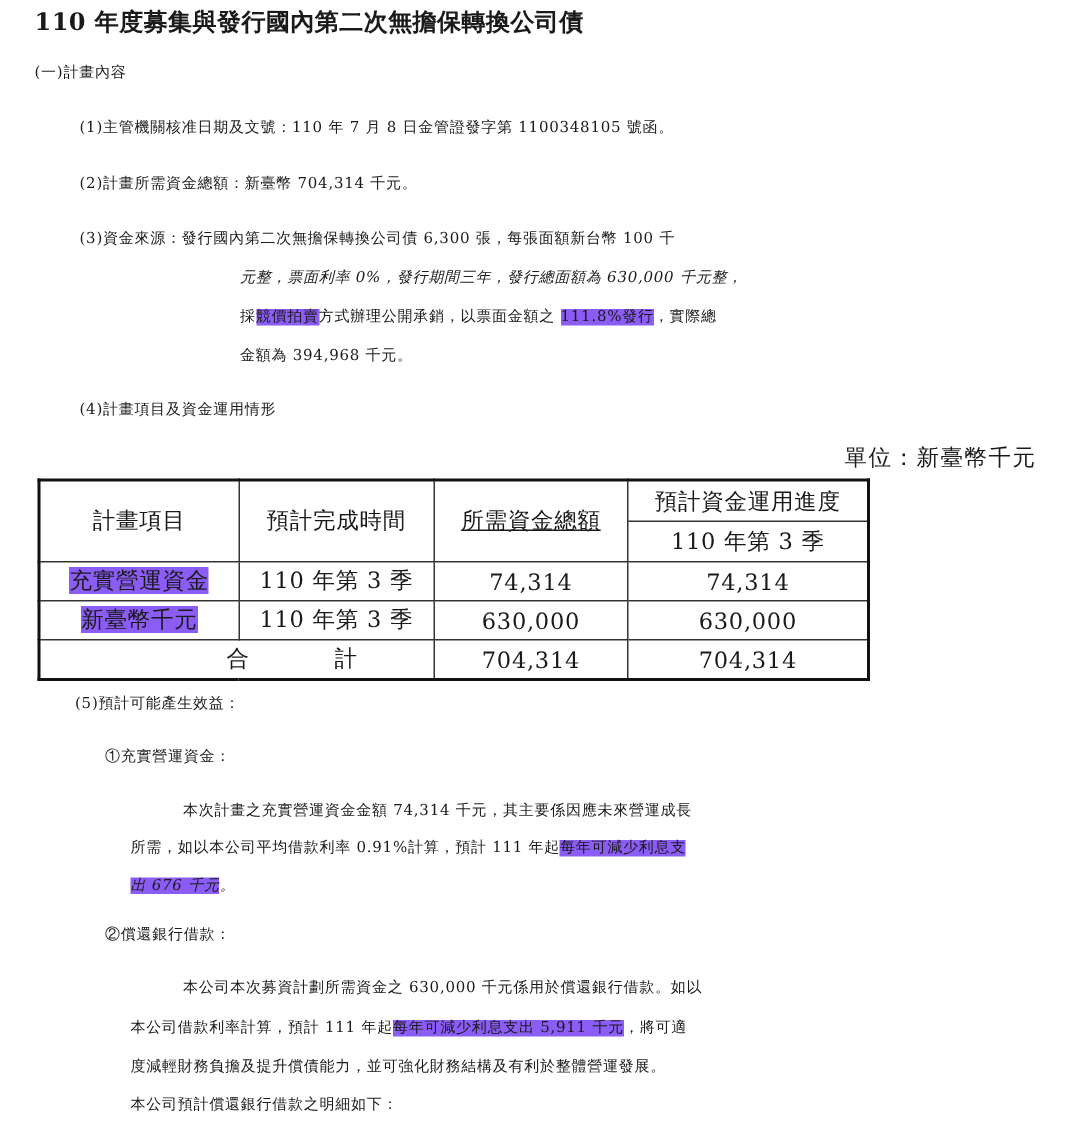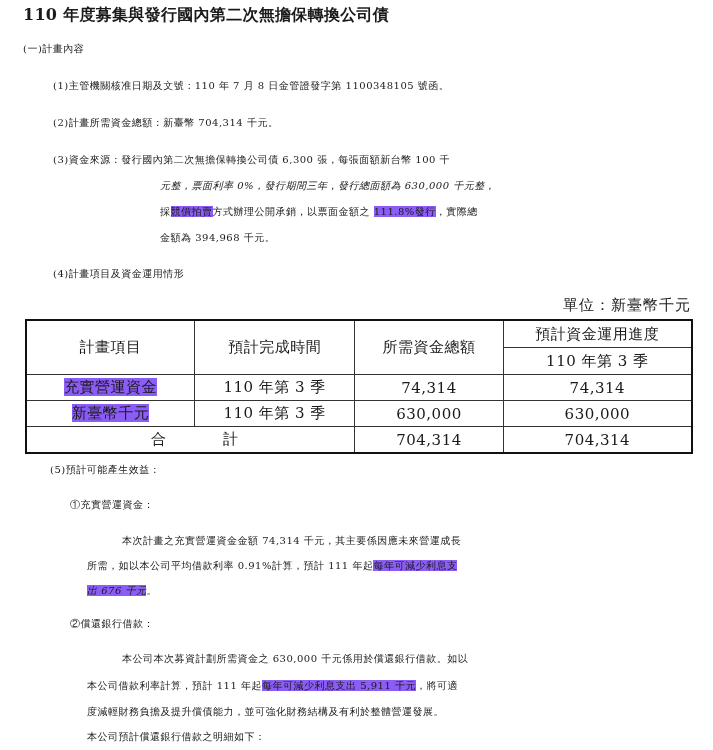--- a/index.html
+++ b/index.html
@@ -5,27 +5,27 @@
   html, body { margin: 0; padding: 0; }
   body {
     width: 713px; height: 750px; background: #ffffff; position: relative; overflow: hidden;
     font-family: "DejaVu Serif", "Liberation Serif", serif; color: #1a1a1a;
   }
   .line { position: absolute; white-space: nowrap; font-size: 10px; line-height: 20px; letter-spacing: 0.5px; }
   .title { position: absolute; left: 23px; top: 4px; font-size: 16px; font-weight: bold; line-height: 22px; text-underline-offset: 3px; white-space: nowrap; letter-spacing: 0.3px; }
   .hl { background: #8b5cf6; }
   .unit { position: absolute; right: 22px; top: 295px; font-size: 15px; line-height: 20px; white-space: nowrap; letter-spacing: 1px; }
   table.plan {
-    position: absolute; left: 25px; top: 319px; width: 668px; border-collapse: collapse;
+    position: absolute; left: 25px; top: 319px; width: 555px; border-collapse: collapse;
     border: 2px solid #111; font-size: 15px; letter-spacing: 0.5px;
   }
   table.plan td, table.plan th { border: 1px solid #333; text-align: center; font-weight: normal; padding: 0; }
   table.plan th { height: 26px; }
   table.plan td { height: 25px; }
-  .c1 { width: 168px; } .c2 { width: 160px; } .c3 { width: 148px; } .c4 { width: 188px; }
+  .c1 { width: 168px; } .c2 { width: 160px; } .c3 { width: 148px; text-decoration: underline; } .c4 { width: 188px; }
 </style>
 </head>
 <body>
 
 <div class="title">110 年度募集與發行國內第二次無擔保轉換公司債</div>
 
 <div class="line" style="left:23px; top:39px;">(一)計畫內容</div>
 
 <div class="line" style="left:53px; top:76px;">(1)主管機關核准日期及文號：110 年 7 月 8 日金管證發字第 1100348105 號函。</div>
 

